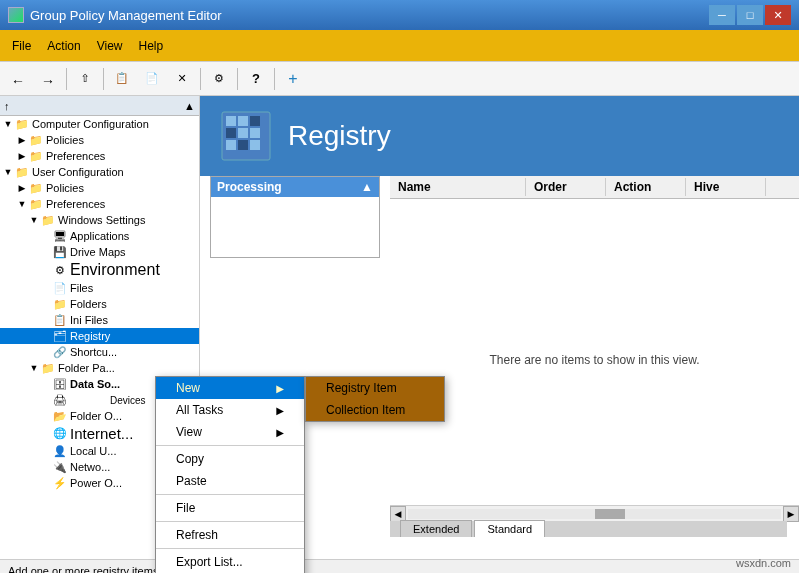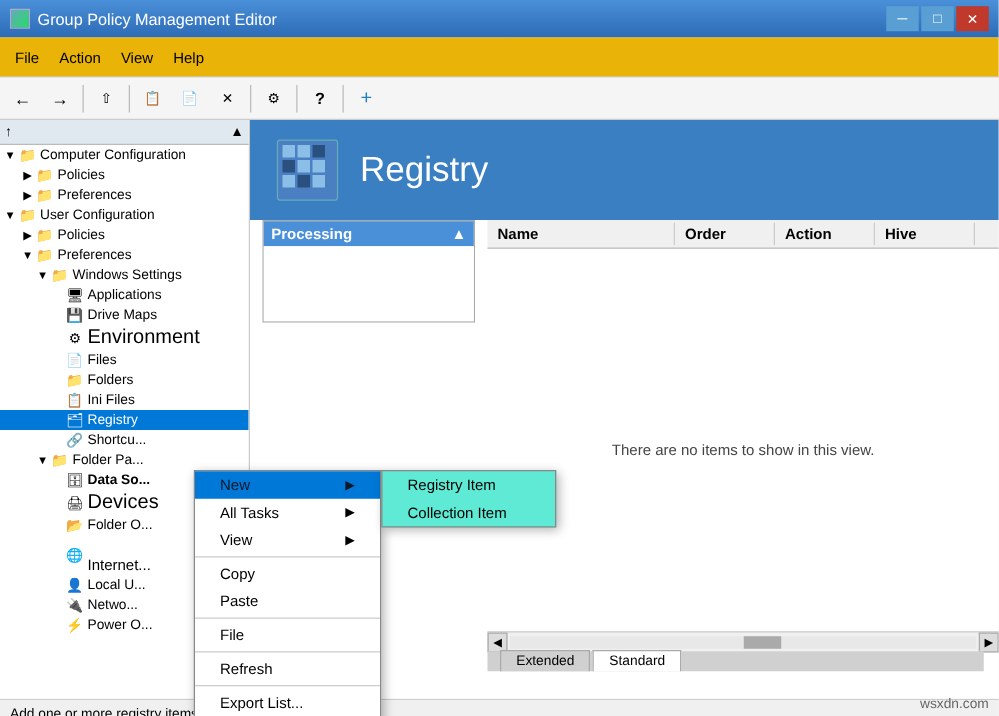--- a/index.html
+++ b/index.html
@@ -175,31 +175,31 @@
     }
     .ctx-item.has-sub { }
     .ctx-sep { height: 1px; background: #ccc; margin: 2px 0; }
     .ctx-arrow { font-size: 10px; }
 
     
     .submenu1 {
       position: absolute;
       top: 280px;
       left: 305px;
-      background: #5eead4;
+      background: #a16207;
       border: 1px solid #888;
       box-shadow: 2px 2px 8px rgba(0,0,0,0.3);
       z-index: 101;
       min-width: 140px;
       text-align: right;
     }
     .submenu1 .ctx-item { }
 
     
-    .ctx-item.active { background: #0078d7; color: #0f172a; }
+    .ctx-item.active { background: #0078d7; color: #fef9c3; }
 
     
     .status-bar {
       height: 22px;
       background: #f0f0f0;
       border-top: 1px solid #ccc;
       display: flex;
       align-items: center;
       padding: 0 8px;
       font-size: 11px;
@@ -376,31 +376,31 @@
           <span class="item-label" style="font-size:11px;">Folder Pa...</span>
         </div>
         <div class="tree-item" style="padding-left:40px;">
           <span class="tree-expand" style="width:12px;"></span>
           <span class="tree-icon">🗄</span>
           <span class="item-label" style="font-size:11px;font-weight:bold;">Data So...</span>
         </div>
         <div class="tree-item" style="padding-left:40px;">
           <span class="tree-expand" style="width:12px;"></span>
           <span class="tree-icon">🖨</span>
-          <span class="item-label" style="font-size:16px;">Devices</span>
+          <span class="item-label" style="font-size:10px;margin-left:40px;">Devices</span>
         </div>
         <div class="tree-item" style="padding-left:40px;">
           <span class="tree-expand" style="width:12px;"></span>
           <span class="tree-icon folder-icon">📂</span>
           <span class="item-label" style="font-size:11px;">Folder O...</span>
         </div>
         <div class="tree-item" style="padding-left:40px;">
           <span class="tree-expand" style="width:12px;"></span>
           <span class="tree-icon">🌐</span>
-          <span class="item-label" style="font-size:12px;margin-top:16px;">Internet...</span>
+          <span class="item-label" style="font-size:15px;">Internet...</span>
         </div>
         <div class="tree-item" style="padding-left:40px;">
           <span class="tree-expand" style="width:12px;"></span>
           <span class="tree-icon">👤</span>
           <span class="item-label" style="font-size:11px;">Local U...</span>
         </div>
         <div class="tree-item" style="padding-left:40px;">
           <span class="tree-expand" style="width:12px;"></span>
           <span class="tree-icon">🔌</span>
           <span class="item-label" style="font-size:11px;">Netwo...</span>
@@ -438,21 +438,21 @@
         <div class="processing-header">
           <span>Processing</span>
           <span style="cursor:pointer;">▲</span>
         </div>
         <div class="processing-content"></div>
       </div>
 
       <div style="position:absolute; left:190px; top:80px; right:0; bottom:38px; display:flex; flex-direction:column;">
 
         <div class="detail-table-header">
-          <div class="detail-col" style="width:150px;">Name</div>
+          <div class="detail-col" style="width:136px;">Name</div>
           <div class="detail-col" style="width:80px;">Order</div>
           <div class="detail-col" style="width:80px;">Action</div>
           <div class="detail-col" style="width:80px;">Hive</div>
         </div>
 
         <div class="detail-empty">There are no items to show in this view.</div>
       </div>
 
       <div class="h-scroll" style="position:absolute; bottom:38px; left:190px; right:0; display:flex; align-items:center;">
         <div class="scroll-arrow">◀</div>

